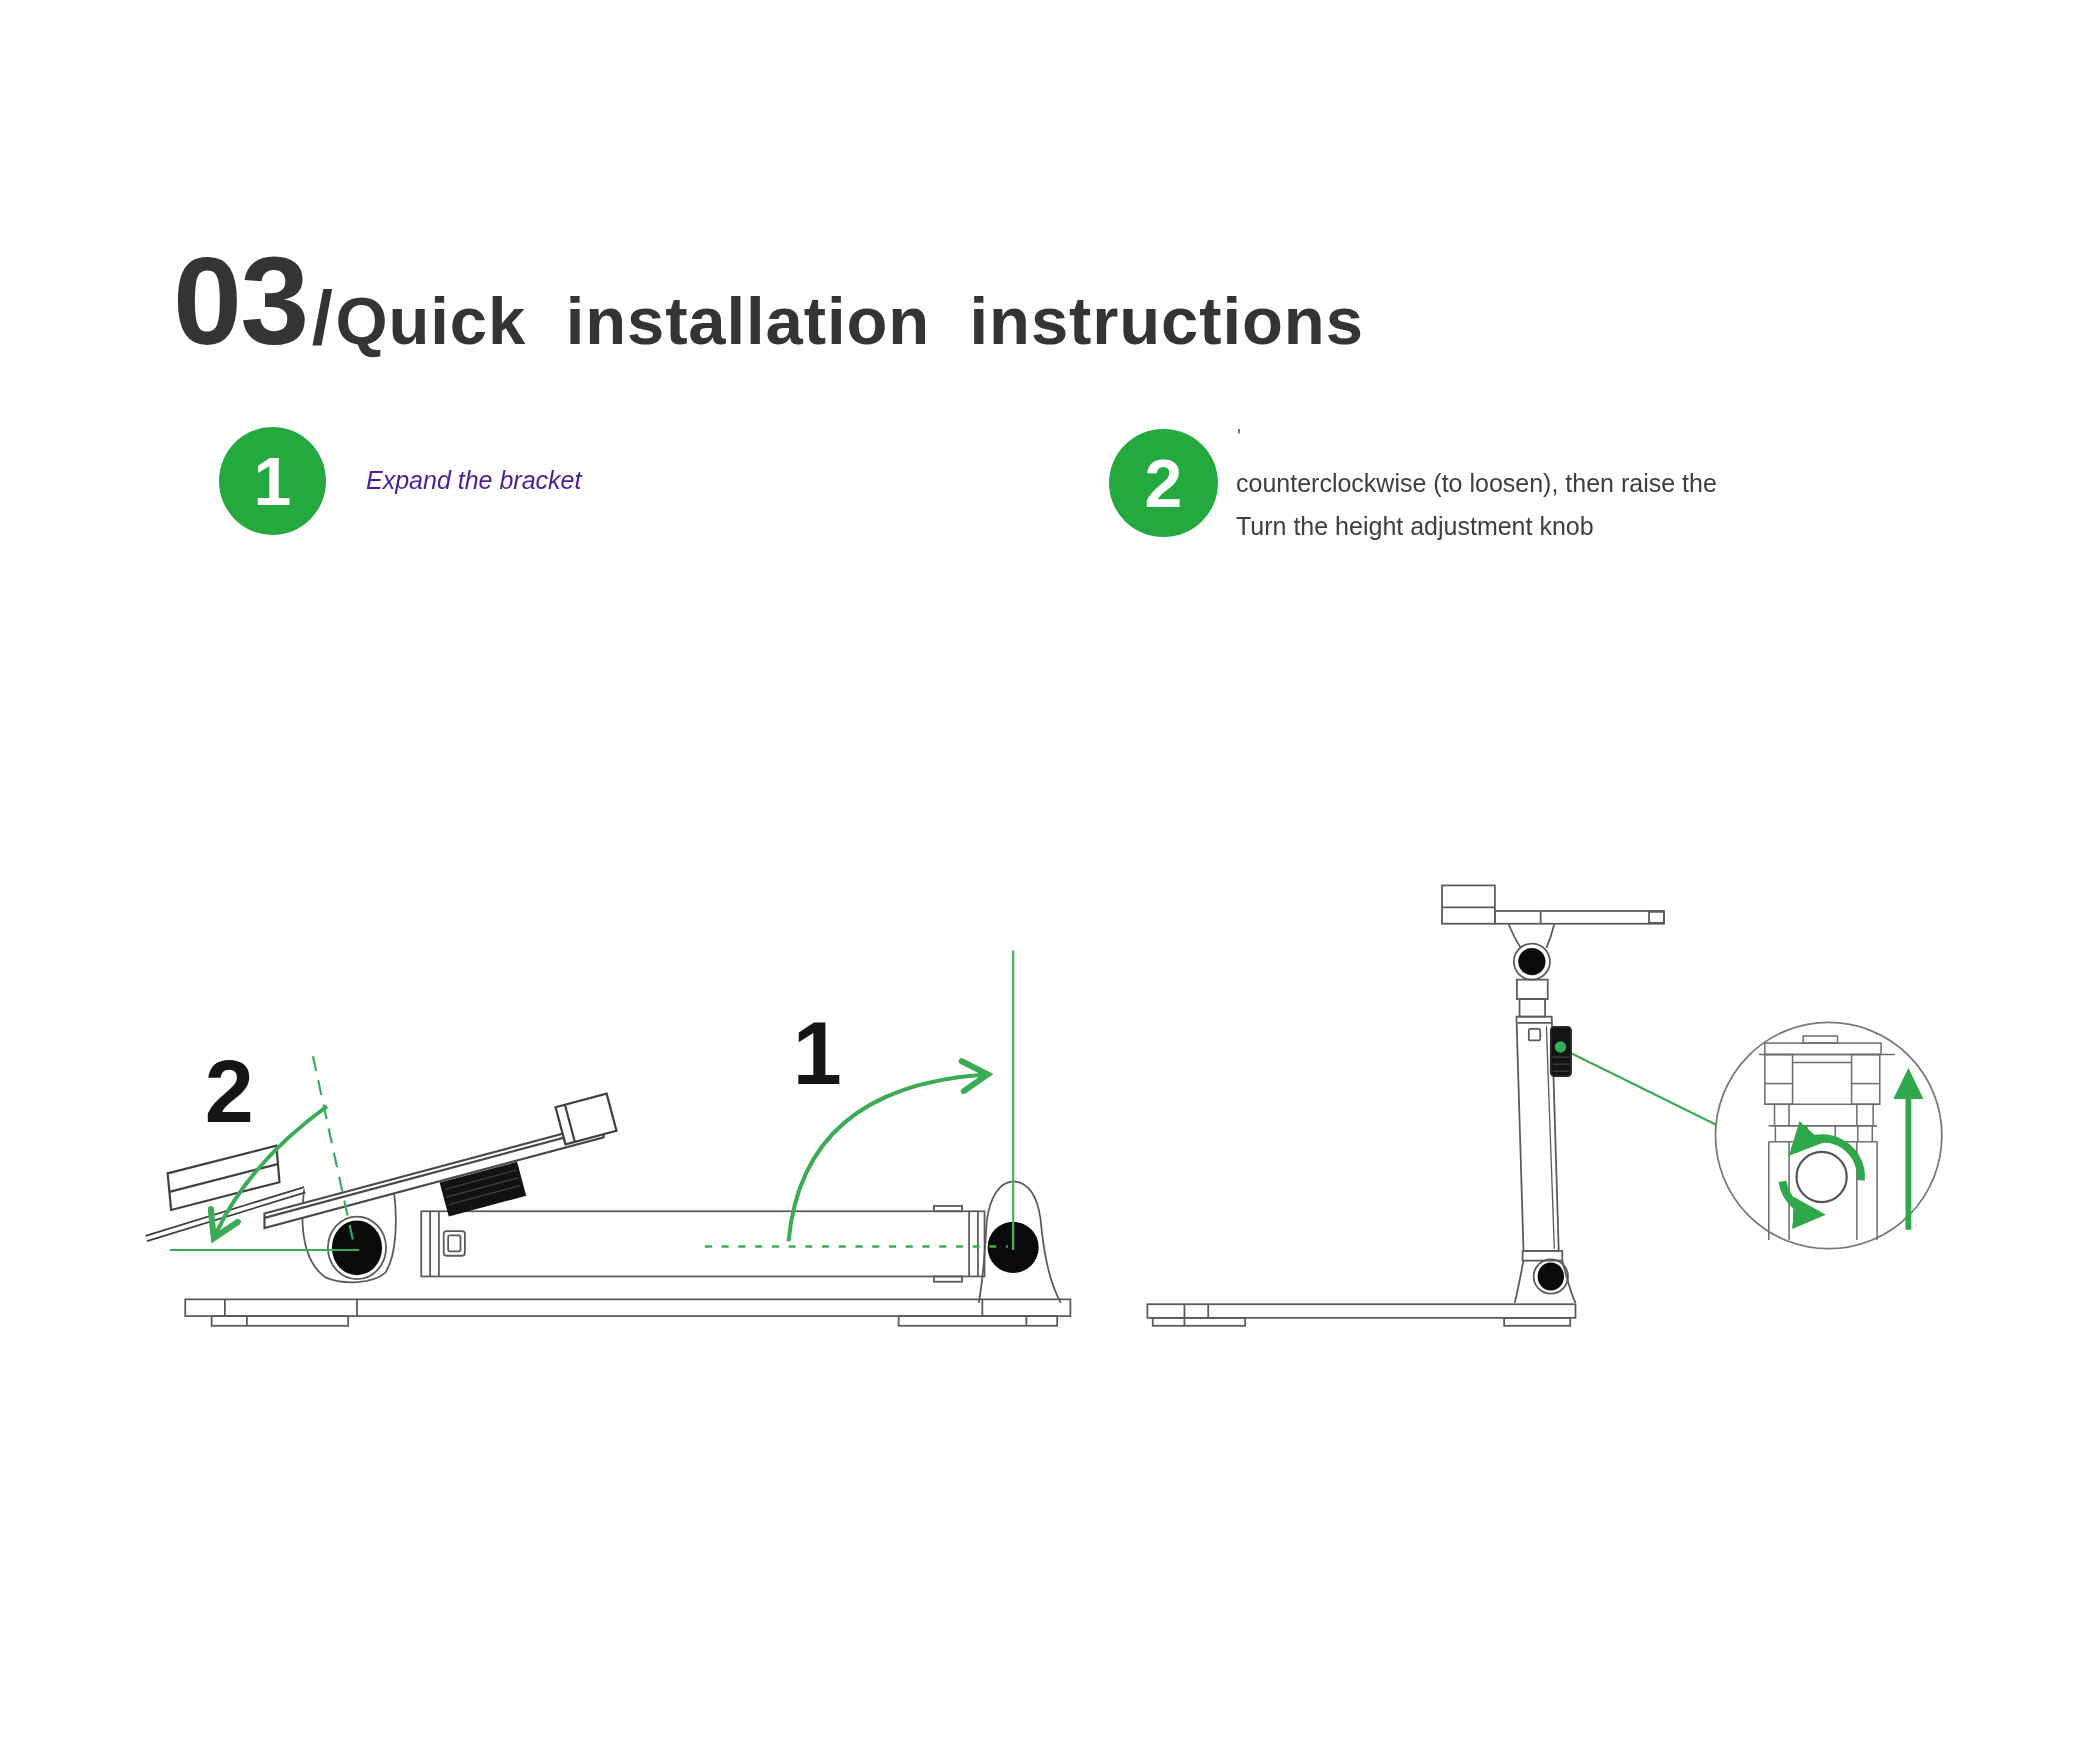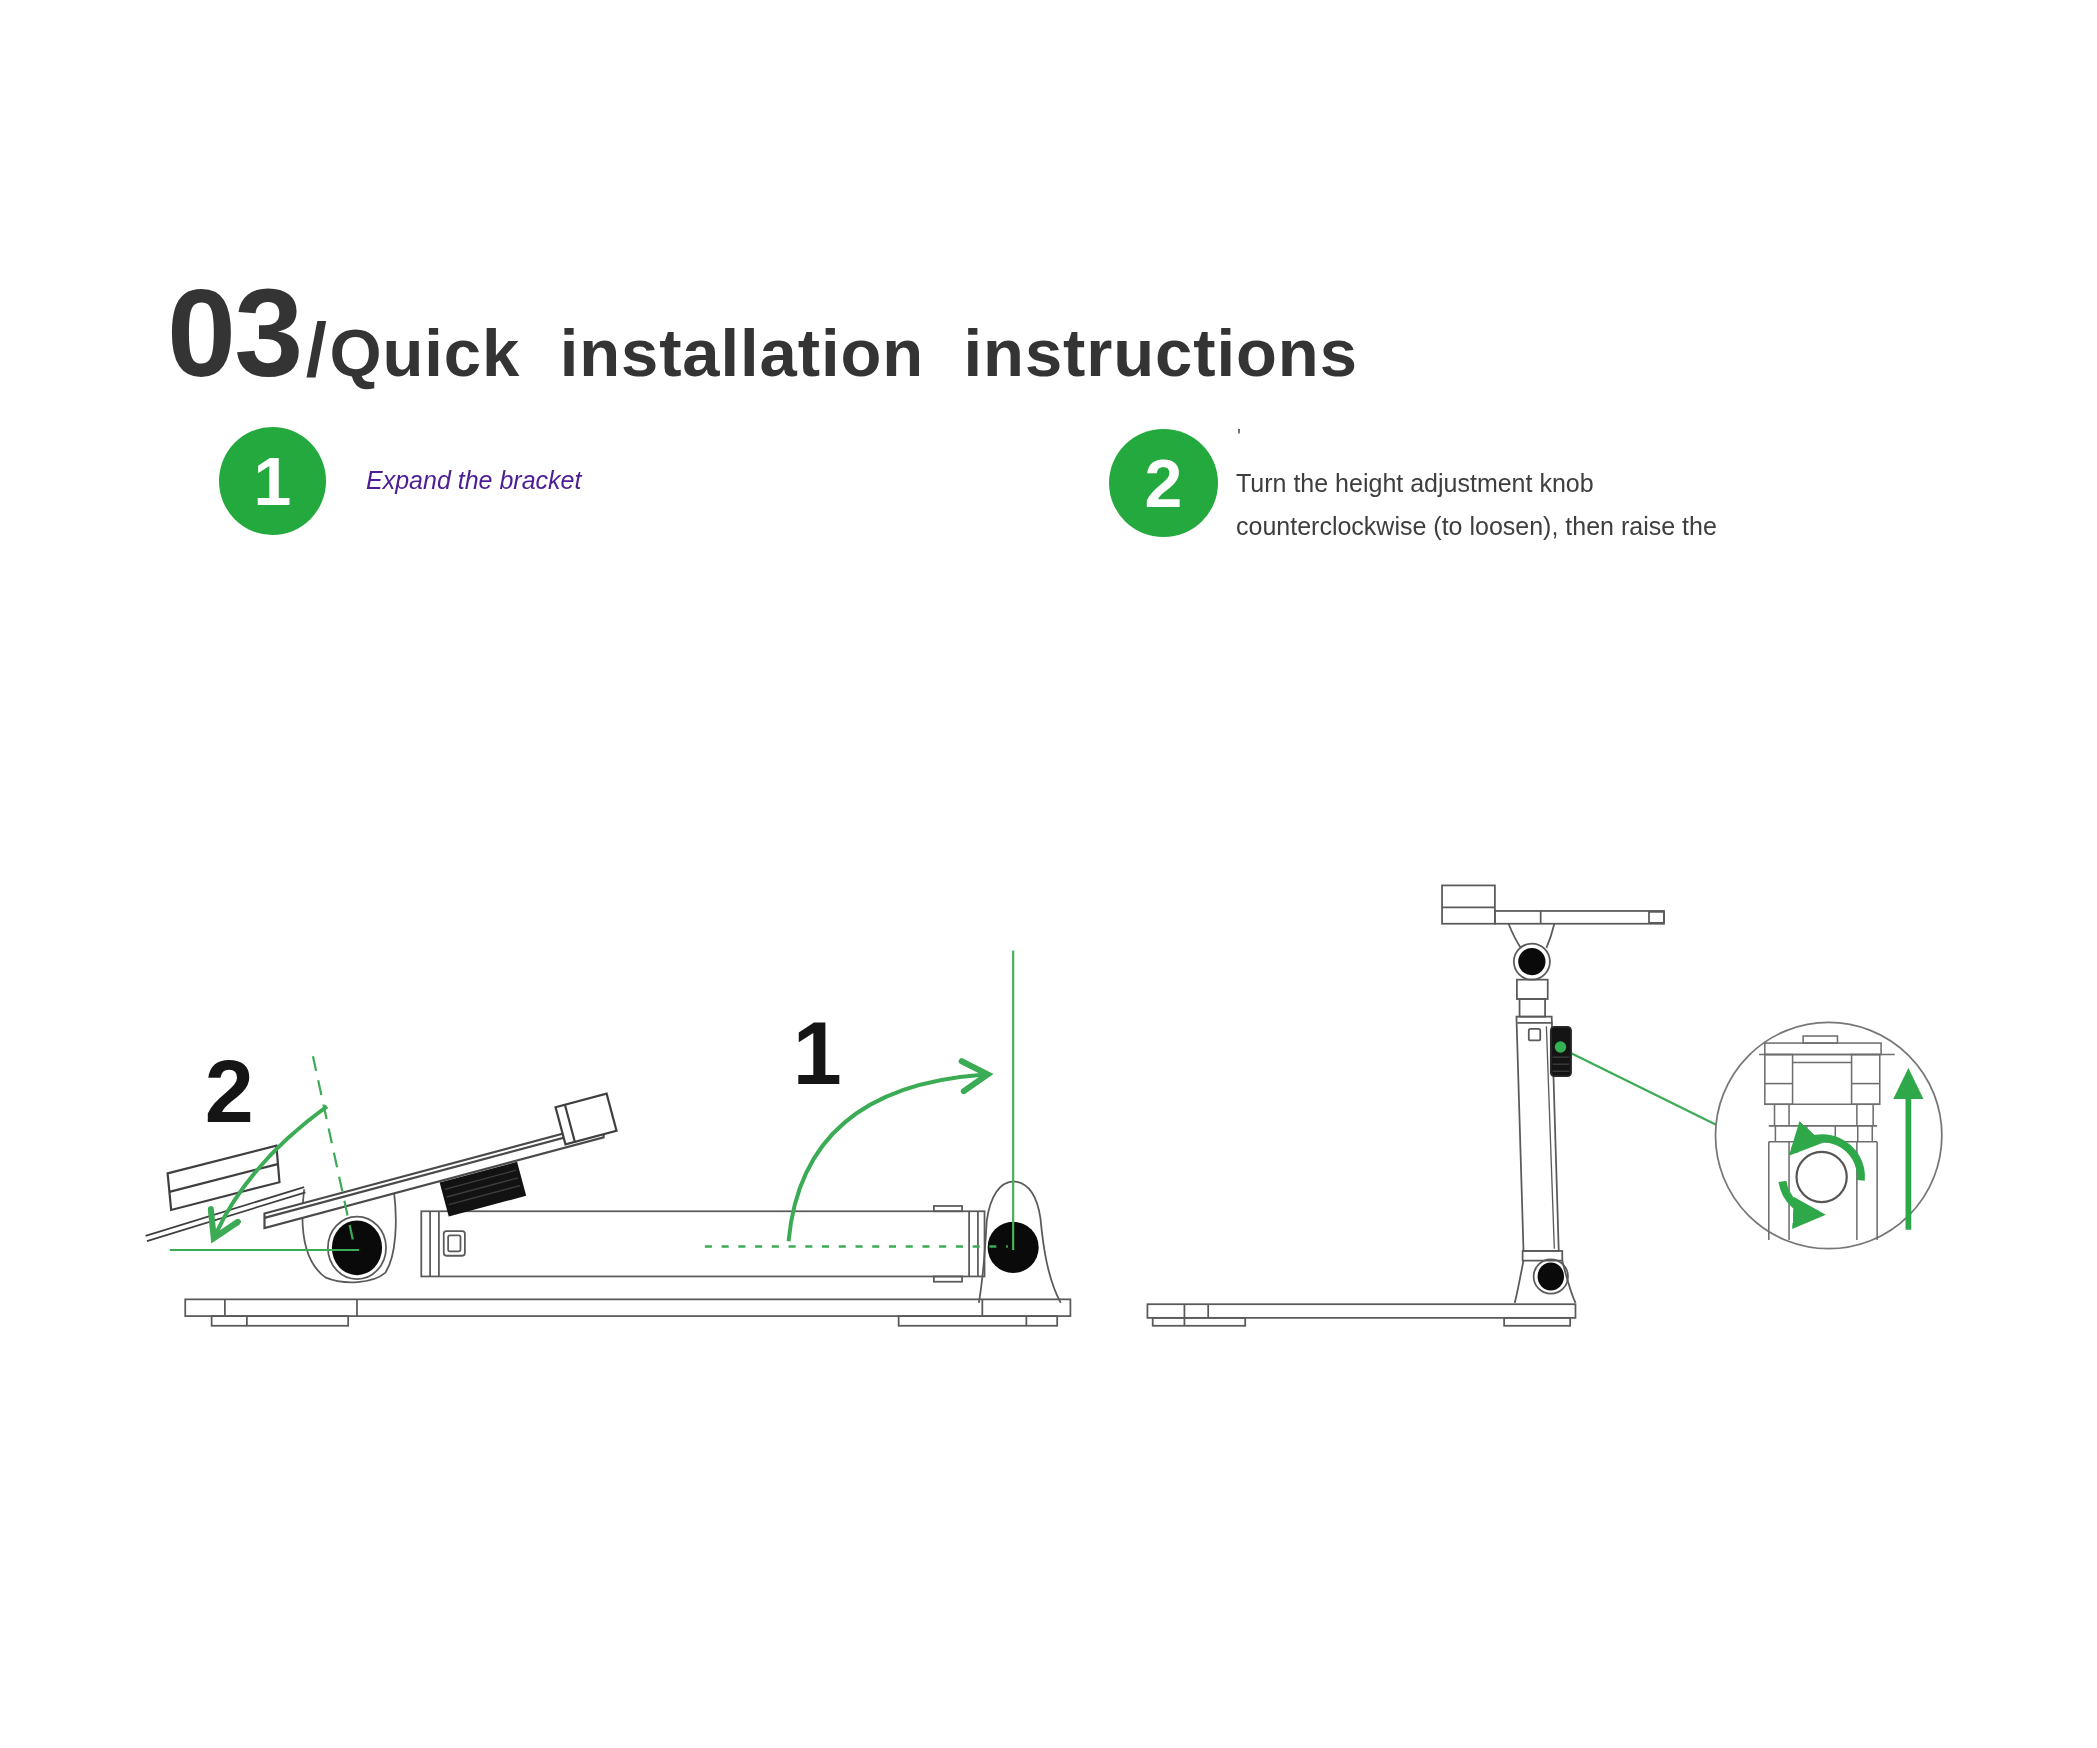--- a/index.html
+++ b/index.html
@@ -3,22 +3,22 @@
 <meta charset="utf-8">
 <style>
   html,body{margin:0;padding:0;background:#ffffff;}
   body{
     position:relative;width:2097px;height:1748px;overflow:hidden;
     font-family:"Liberation Sans","DejaVu Sans",sans-serif;
   }
   .abs{position:absolute;}
   
   .title-row{
-    left:167px;top:240px;white-space:nowrap;color:#343434;
-    font-weight:bold;line-height:123px;margin-top:32px;
+    left:173px;top:240px;white-space:nowrap;color:#343434;
+    font-weight:bold;line-height:123px;
   }
   .title-row .t-num{font-size:124px;letter-spacing:-1.8px;vertical-align:baseline;}
   .title-row .t-slash{font-size:76px;margin:0 2.6px 0 4.4px;vertical-align:baseline;}
   .title-row .t-text{font-size:67px;word-spacing:20px;letter-spacing:0.9px;vertical-align:baseline;}
   
   .badge{
     display:flex;align-items:center;justify-content:center;
     border-radius:50%;background:#23a93d;color:#ffffff;
     font-weight:bold;font-size:68px;
   }
@@ -48,22 +48,22 @@
   <div class="abs badge badge-1">
     <span>1</span>
   </div>
   <div class="abs step1-text">Expand the bracket</div>
 
   <div class="abs badge badge-2">
     <span>2</span>
   </div>
   <div class="abs step2-mark">'</div>
   <div class="abs step2-text">
+    <div>counterclockwise (to loosen), then raise the</div>
     <div>Turn the height adjustment knob</div>
-    <div>counterclockwise (to loosen), then raise the</div>
   </div>
 </section>
 
 <svg style="left:150px;top:925px;" width="916" height="414" viewBox="340 2100 2080 940">
   <defs>
     <marker id="chev" viewBox="0 0 10 10" refX="6.5" refY="5" markerWidth="9" markerHeight="9" orient="auto" markerUnits="strokeWidth">
       <path d="M1,0.8 L8,5 L1,9.2" fill="none" stroke="#3cab55" stroke-width="1.7" stroke-linecap="round"></path>
     </marker>
   </defs>
 

